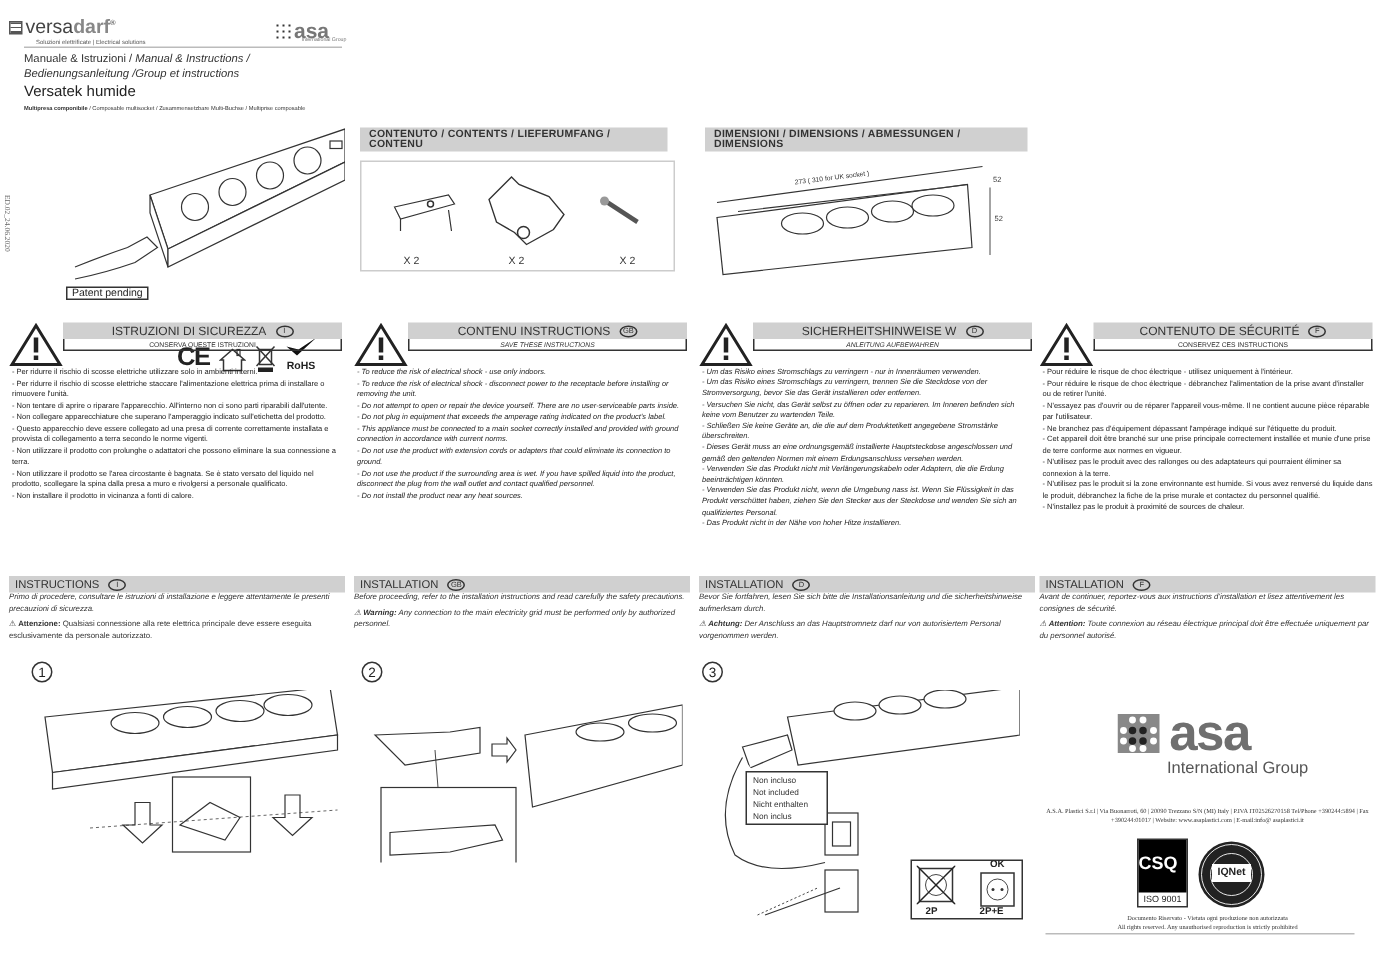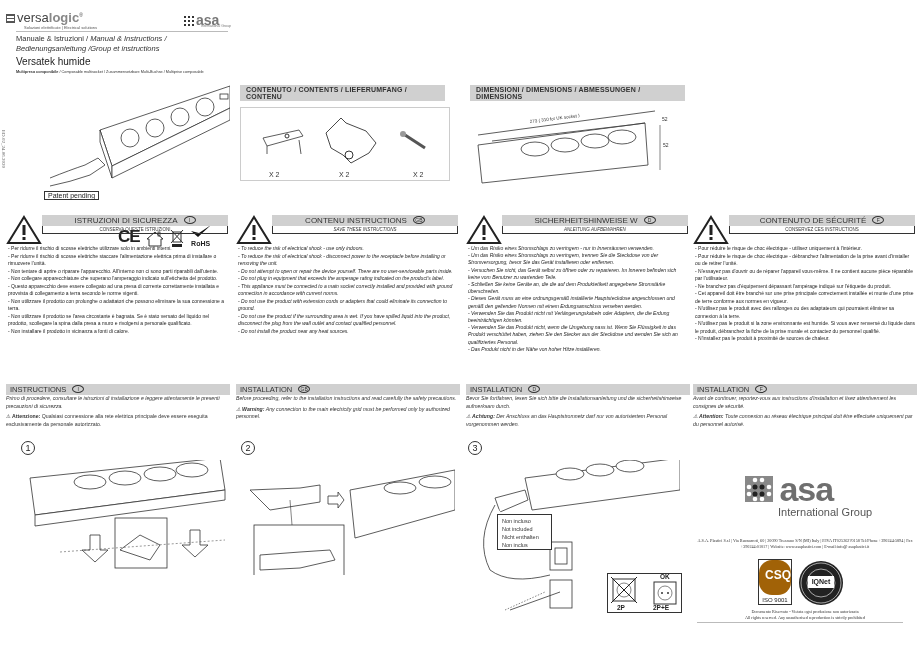--- a/index.html
+++ b/index.html
@@ -51,32 +51,32 @@
   .noninc { left: 497px; top: 514px; width: 55px; height: 36px; border: 1px solid #333; background: #fff; font-size: 5.5px; line-height: 8px; padding: 2px 4px; color: #333; }
   .socket-box { left: 607px; top: 573px; width: 75px; height: 40px; border: 1px solid #333; }
   .sock-lbl { position: absolute; font-size: 6.5px; font-weight: bold; }
 
   
   .asa-big { left: 745px; top: 474px; }
   .asa-big .word { font-size: 34px; font-weight: bold; color: #6f6f6f; letter-spacing: -1px; line-height: 30px; display: inline-block; vertical-align: top; }
   .asa-big .sub { font-size: 11px; color: #555; position: absolute; left: 33px; top: 32px; white-space: nowrap; }
   .company-info { left: 697px; top: 538px; width: 216px; font-family: "Liberation Serif", serif; font-size: 4.2px; line-height: 5.5px; text-align: center; color: #333; }
   .csq { left: 758px; top: 559px; width: 34px; height: 46px; border: 1px solid #333; }
-  .csq .top { background: #a16207; color: #fff; font-weight: bold; font-size: 12px; text-align: right; height: 35px; line-height: 30px; border-radius: 13px; }
+  .csq .top { background: #000000; color: #fff; font-weight: bold; font-size: 12px; text-align: left; height: 35px; line-height: 30px; }
   .csq .bot { font-size: 6px; text-align: center; line-height: 10px; }
   .iqnet { left: 799px; top: 561px; width: 44px; height: 44px; border-radius: 50%; background: #222; color: #fff; text-align: center; }
   .iqnet .in { position: absolute; left: 9px; top: 15px; width: 26px; height: 12px; background: #fff; color: #222; font-size: 7px; font-weight: bold; line-height: 12px; }
   .disclaimer { left: 697px; top: 609px; width: 216px; font-family: "Liberation Serif", serif; font-size: 4.2px; line-height: 5.5px; text-align: center; color: #333; }
   .footer-rule { left: 697px; top: 622px; width: 206px; height: 1px; background: #bbb; }
 </style>
 </head>
 <body>
 
 <div class="abs brand">
-  <span class="logo-box"></span><span>versa</span><b>logic</b><sup style="font-size:5px">®</sup>
+  <span class="logo-box"></span><span>versa</span><b>darf</b><sup style="font-size:5px">®</sup>
 </div>
 <div class="abs brand-sub">Soluzioni elettrificate | Electrical solutions</div>
 <div class="abs asa-top">
   <span class="grid-ico"></span><span>asa</span>
 </div>
 <div class="abs asa-top-sub">International Group</div>
 <div class="abs hdr-rule"></div>
 <div class="abs manual-title">
   <span>Manuale &amp; Istruzioni / </span><i>Manual &amp; Instructions /</i><br>
   <i>Bedienungsanleitung /Group et instructions</i>

